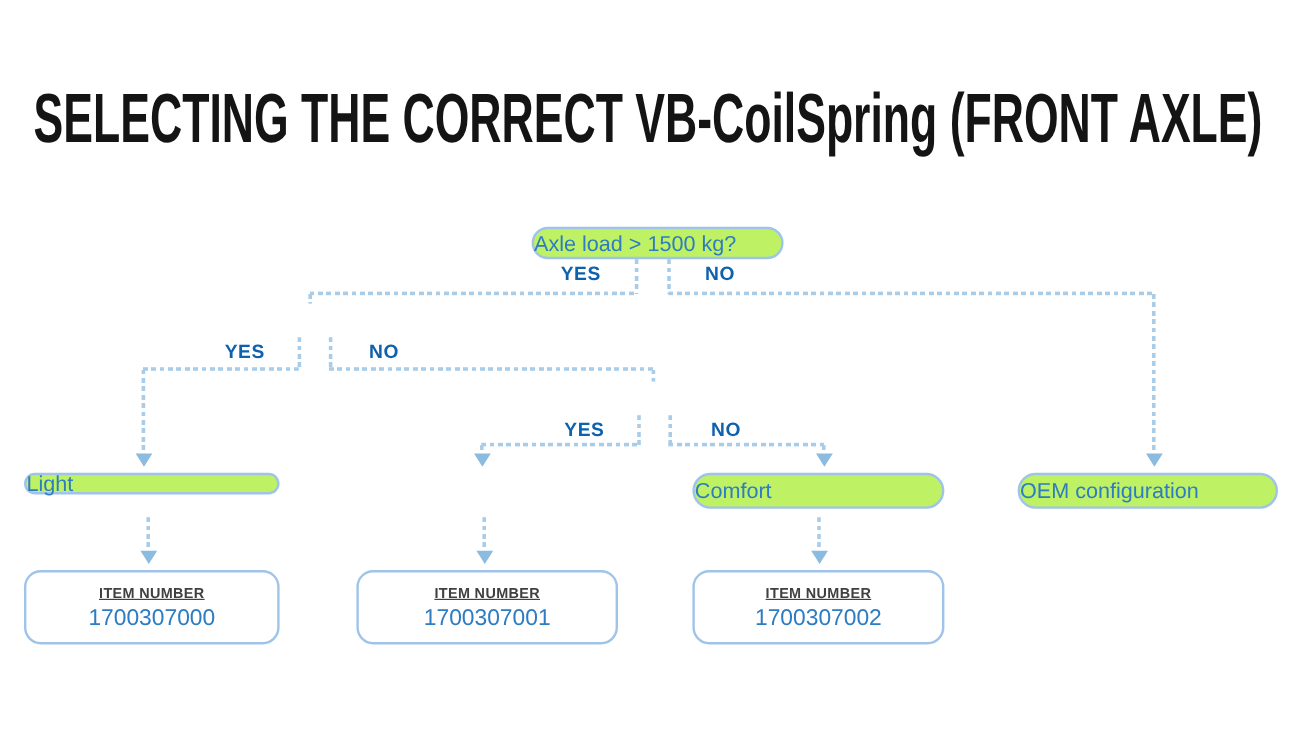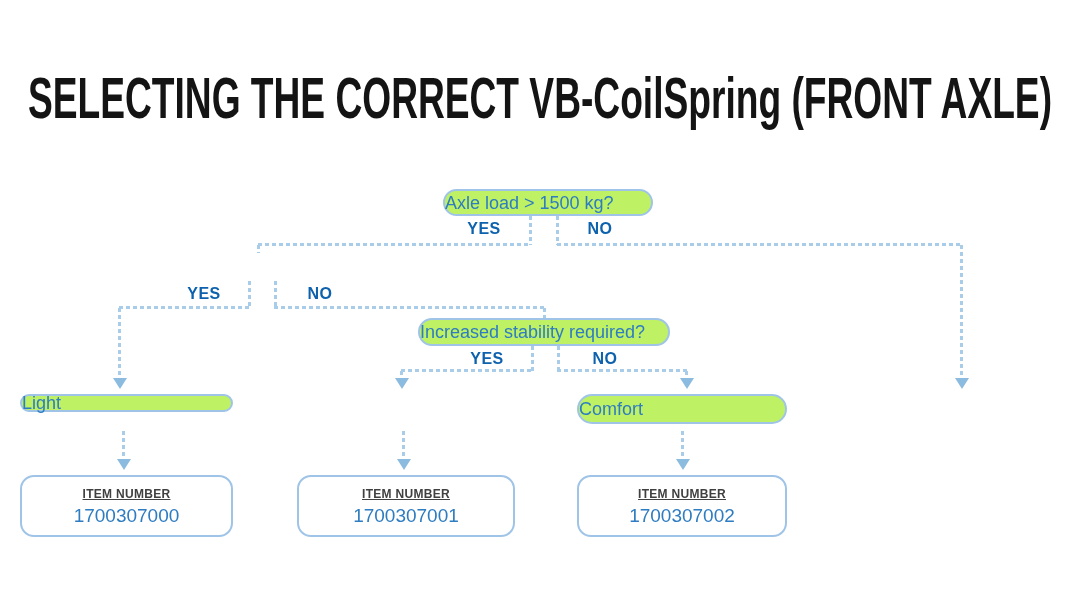--- a/index.html
+++ b/index.html
@@ -49,23 +49,20 @@
 
   <div class="pill" style="left:443px;top:189px;width:210px;height:27px;">
     <span>Axle load &gt; 1500 kg?</span>
   </div>
   <div class="yesno" style="left:444px;top:221px;">YES</div>
   <div class="yesno" style="left:560px;top:221px;">NO</div>
 
   <div class="yesno" style="left:164px;top:286px;">YES</div>
   <div class="yesno" style="left:280px;top:286px;">NO</div>
 
-  <div class="pill" style="left:418px;top:318px;width:252px;height:28px;">
-    <span>Increased stability required?</span>
-  </div>
   <div class="yesno" style="left:447px;top:351px;">YES</div>
   <div class="yesno" style="left:565px;top:351px;">NO</div>
 
   <div class="vline" style="left:529px;top:216px;height:29px;"></div>
   <div class="vline" style="left:556px;top:216px;height:29px;"></div>
   <div class="hline" style="left:258px;top:243px;width:272px;"></div>
   <div class="hline" style="left:557px;top:243px;width:405px;"></div>
   <div class="vline" style="left:257px;top:245px;height:8px;"></div>
   <div class="vline" style="left:960px;top:245px;height:132px;"></div>
   <div class="arrowhead" style="left:955px;top:378px;"></div>
@@ -86,20 +83,23 @@
   <div class="arrowhead" style="left:395px;top:378px;"></div>
   <div class="vline" style="left:685px;top:371px;height:6px;"></div>
   <div class="arrowhead" style="left:680px;top:378px;"></div>
 
   <div class="pill" style="left:20px;top:394px;width:213px;height:18px;">
     <span>Light</span>
   </div>
   <div class="pill" style="left:577px;top:394px;width:210px;height:30px;">
     <span>Comfort</span>
   </div>
+  <div class="pill" style="left:848px;top:394px;width:217px;height:30px;">
+    <span>OEM configuration</span>
+  </div>
 
   <div class="vline" style="left:122px;top:431px;height:27px;"></div>
   <div class="arrowhead" style="left:117px;top:459px;"></div>
   <div class="vline" style="left:402px;top:431px;height:27px;"></div>
   <div class="arrowhead" style="left:397px;top:459px;"></div>
   <div class="vline" style="left:681px;top:431px;height:27px;"></div>
   <div class="arrowhead" style="left:676px;top:459px;"></div>
 
   <div class="itembox" style="left:20px;top:475px;width:213px;height:62px;">
     <div class="item-label">ITEM NUMBER</div>

